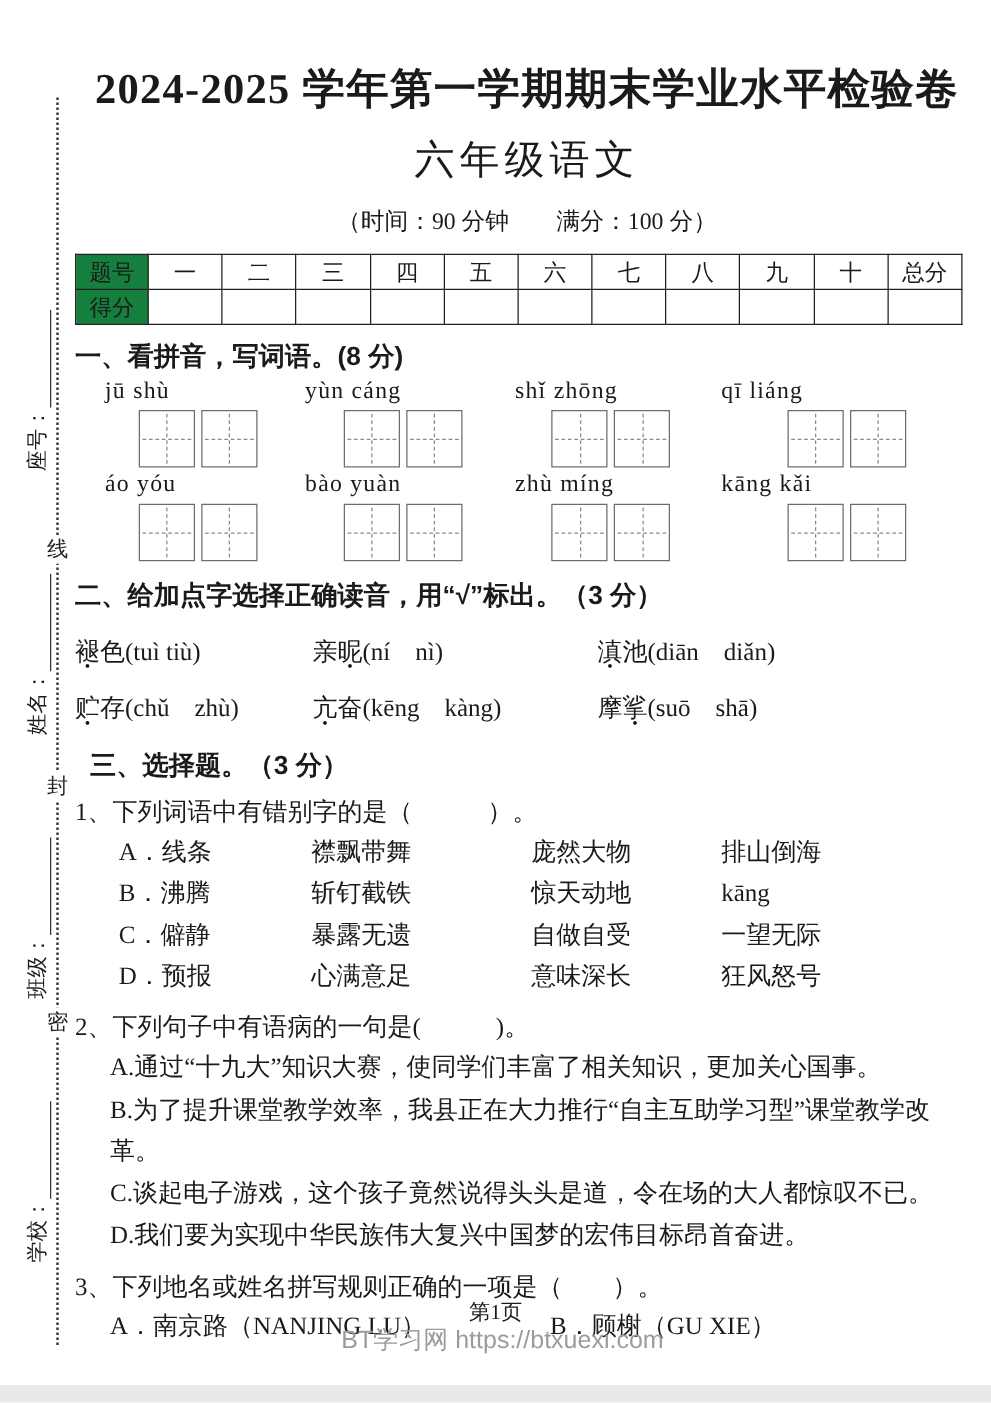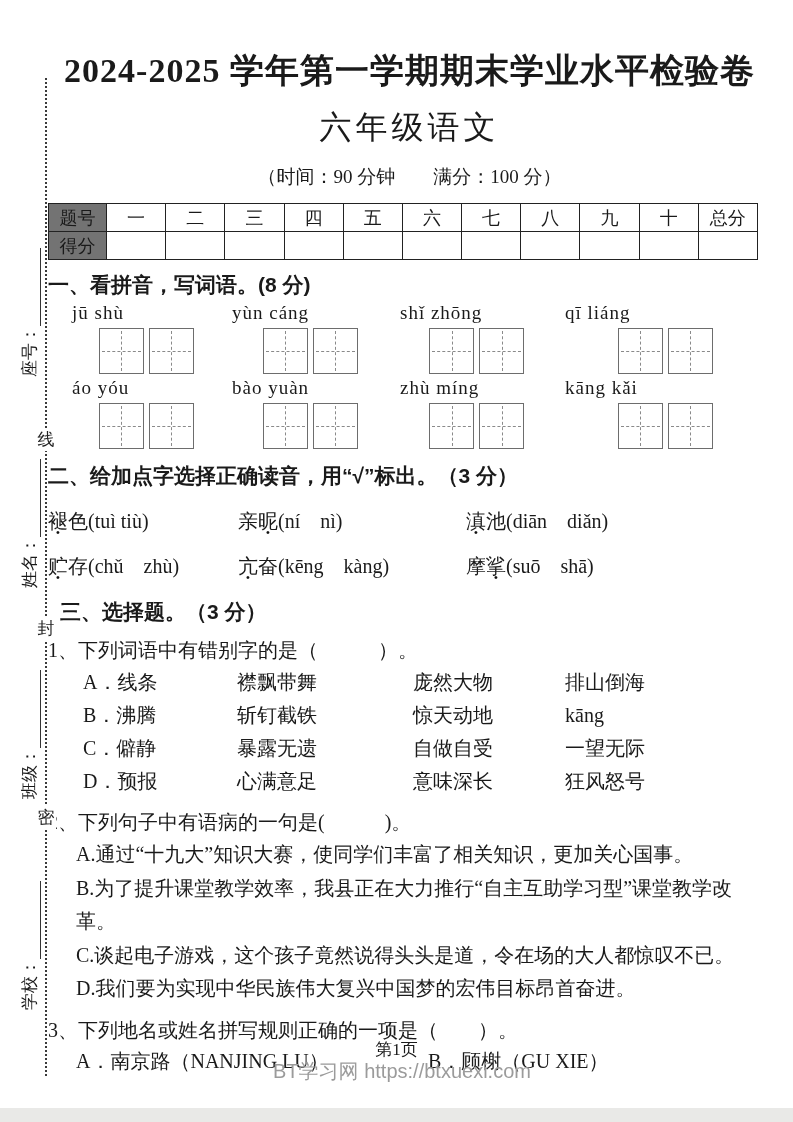--- a/index.html
+++ b/index.html
@@ -21,33 +21,33 @@
   .margin-fields {
     position:absolute; left:16px; top:248px; width:762px; height:26px;
     transform-origin:0 0; transform:rotate(-90deg) translateX(-100%);
     display:flex; align-items:center; justify-content:space-between;
     font-size:17px; white-space:nowrap; z-index:1;
     font-family:"Liberation Sans","DejaVu Sans",sans-serif;
   }
   .margin-field { display:flex; align-items:flex-end; }
   .blank-line { display:inline-block; width:78px; border-bottom:1.5px solid #333; height:1.1em; }
   
-  .content { position:absolute; left:48px; top:0; width:723px; }
+  .content { position:absolute; left:60px; top:0; width:723px; }
   .title {
     margin-top:48px; text-align:center; font-size:34px; font-weight:bold;
     letter-spacing:1px; font-family:"Liberation Serif","DejaVu Serif",serif;
   }
   .subtitle { margin-top:12px; text-align:center; font-size:32px; font-weight:normal; letter-spacing:4px; }
   .info { margin-top:14px; text-align:center; font-size:19px; }
   
   .score-table { margin-top:13px; border-collapse:collapse; width:710px; table-layout:fixed; }
   .score-table td {
     border:1.6px solid #222; height:28px; text-align:center; font-size:18px; background:#fff;
   }
-  .score-table td.hd { background:#737373; width:58px; }
+  .score-table td.hd { background:#15803d; width:58px; }
   
   .sec-heading { font-weight:bold; font-size:21px; margin-top:11px;
     font-family:"Liberation Sans","DejaVu Sans",sans-serif; }
   .pinyin-grid { display:grid; grid-template-columns:160px 168px 165px auto; padding-left:18px; }
   .pinyin-col { display:flex; flex-direction:column; align-items:center; }
   .pinyin-label { font-size:19px; letter-spacing:1px; height:26px; margin-top:3px; align-self:flex-start; padding-left:6px; }
   .boxpair { display:flex; gap:5px; }
   .tian { width:45px; height:46px; border:1.6px solid #6d6d6d; position:relative; }
   .tian::before { content:""; position:absolute; left:50%; top:2px; bottom:2px; border-left:1.5px dashed #8a8a8a; }
   .tian::after  { content:""; position:absolute; top:50%; left:2px; right:2px; border-top:1.5px dashed #8a8a8a; }

